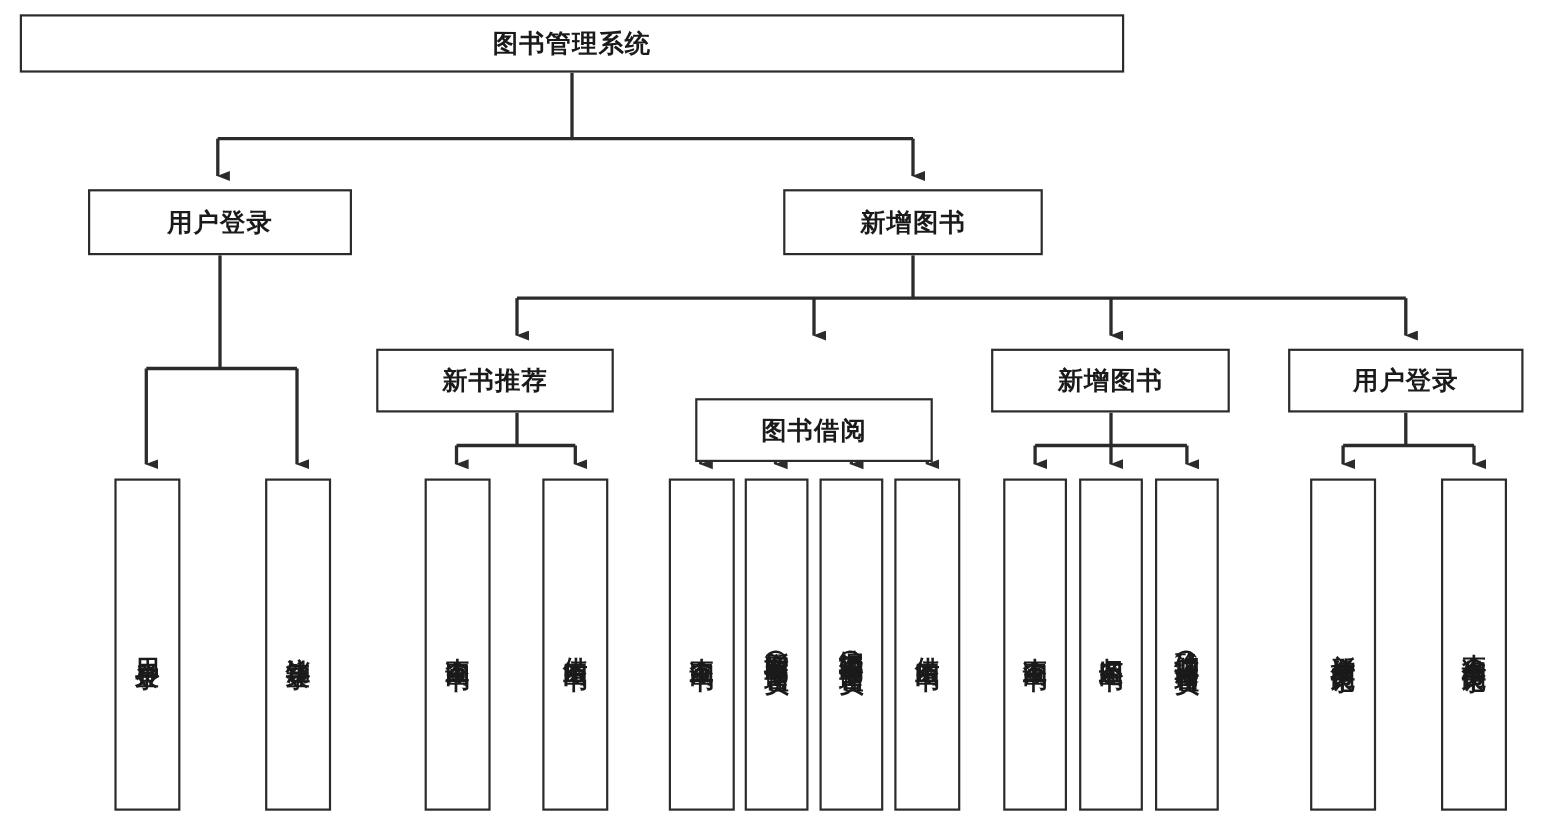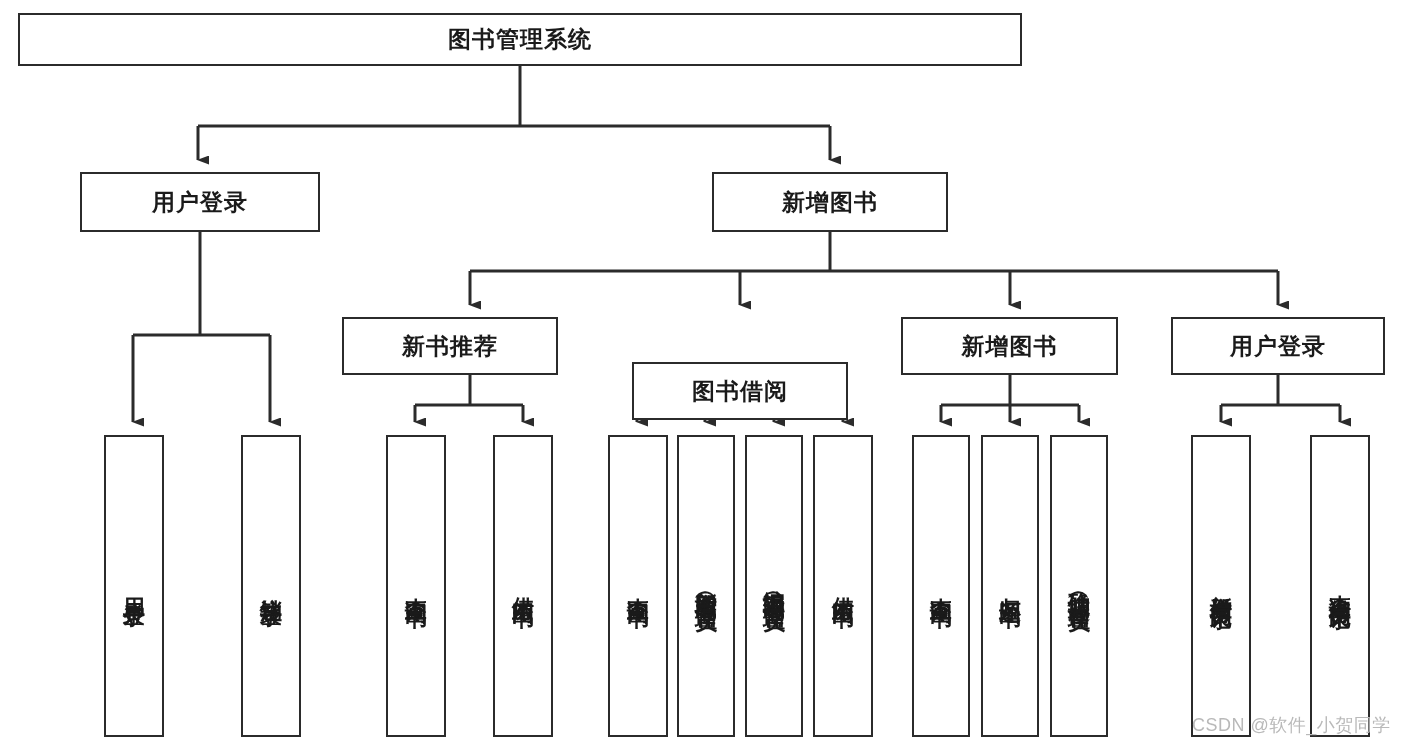--- a/index.html
+++ b/index.html
@@ -172,15 +172,14 @@
     <span>确认归还（管理员）</span>
   </div>
 
   <div class="node v-node" style="left:1191px;top:435px;width:60px;height:302px;">
     <span>新增借阅记录</span>
   </div>
   <div class="node v-node" style="left:1310px;top:435px;width:60px;height:302px;">
     <span>查询借阅记录</span>
   </div>
 
-  <div class="watermark">CSDN @软件_小贺同学</div>
 
 </div>
 
 </body></html>

